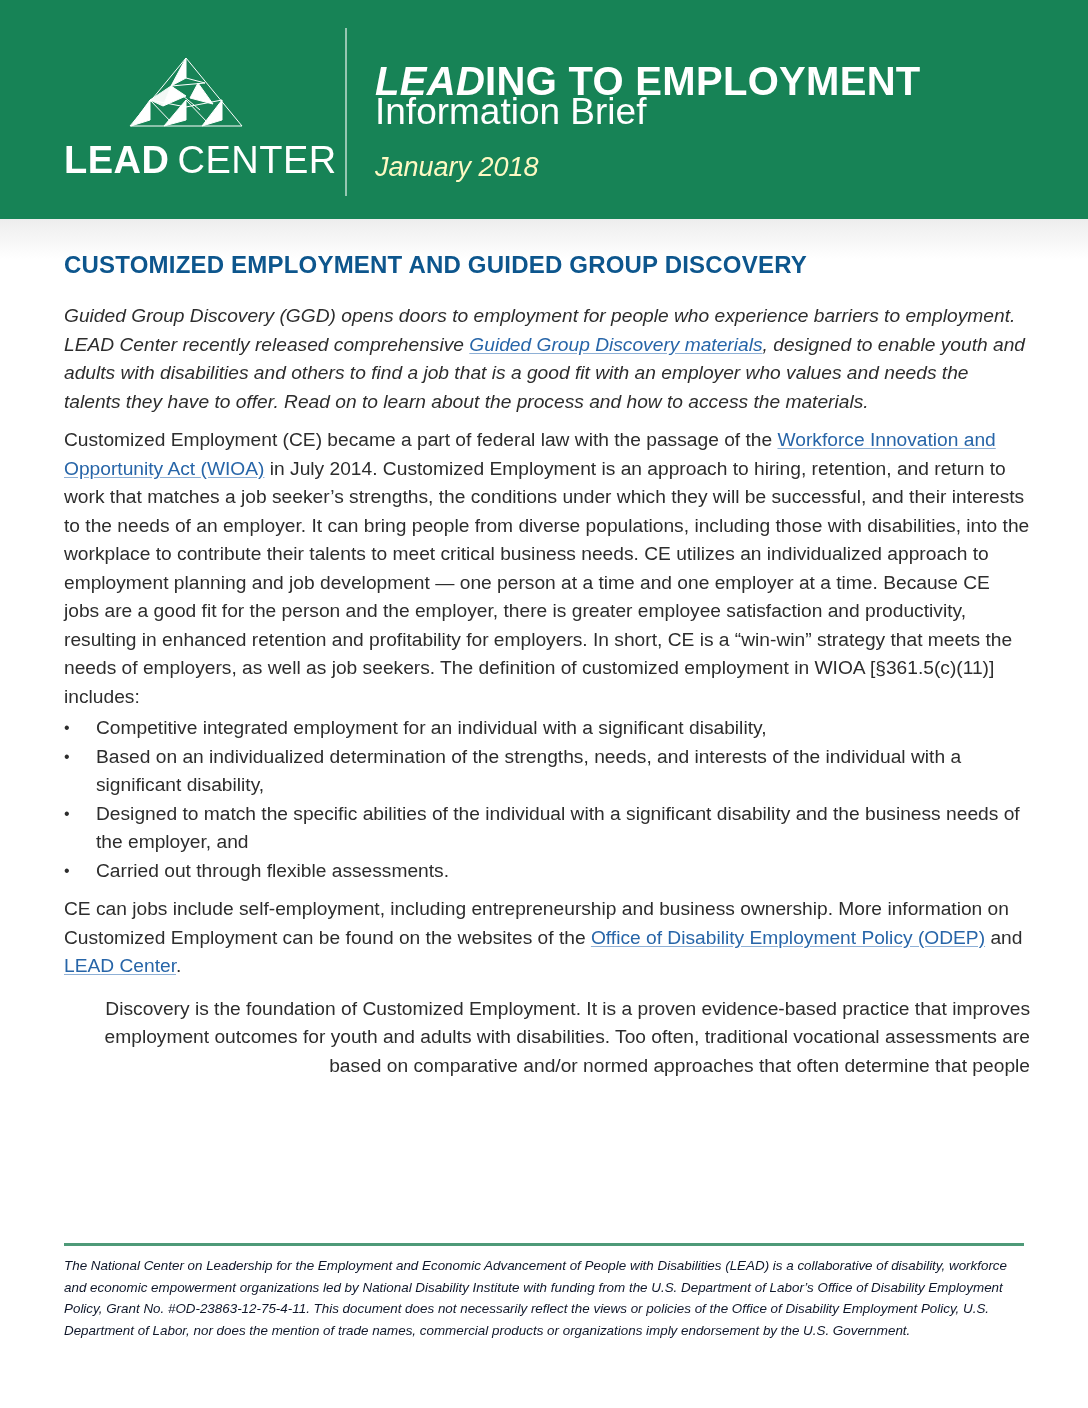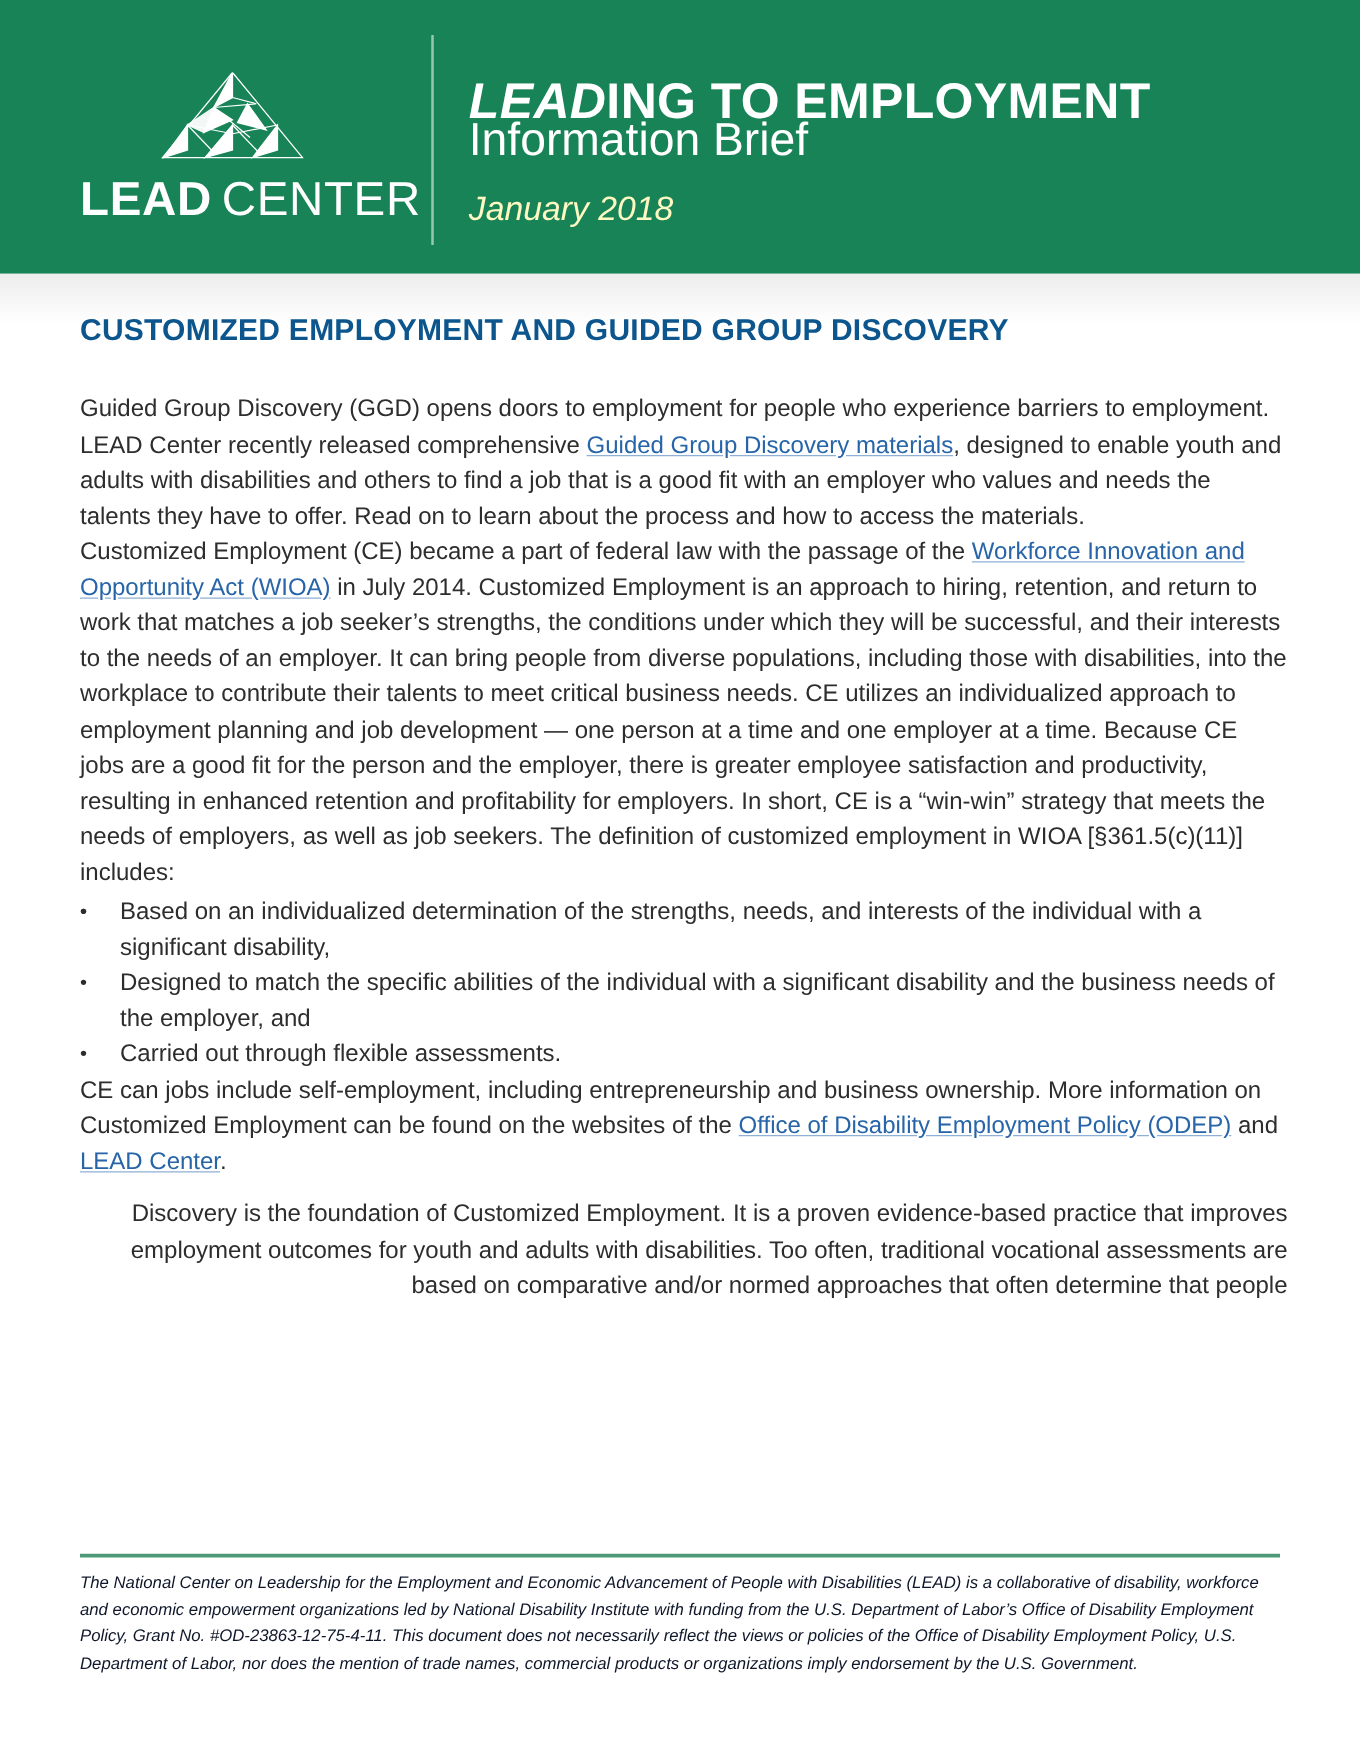--- a/index.html
+++ b/index.html
@@ -40,22 +40,22 @@
     }
 
     .content { position: absolute; left: 64px; top: 248px; width: 966px; }
     h2 {
       color: #0d568d; font-size: 24px; font-weight: bold; line-height: 33px;
       letter-spacing: 0.2px;
     }
     p, li {
       font-size: 19.2px; line-height: 28.5px; color: #2d2d2d;
     }
-    p { }
-    .p-first { margin-top: 33px; }
+    p { margin-top: 10px; }
+    .p-first { margin-top: 21px; font-style: italic; }
     a { color: #2765a8; text-decoration: underline; text-decoration-color: #8eb0d6; text-underline-offset: 2px; }
     ul { list-style: none; margin-top: 3px; }
     li { position: relative; padding-left: 32px; }
     li .bullet { position: absolute; left: 0; top: 0; width: 10px; font-size: 16px; }
     .h2-second { margin-top: 24px; }
     .p-second { margin-top: 14px; text-align: right; }
 
     .footer-rule {
       position: absolute; left: 64px; top: 1243px; width: 960px; height: 3px;
       background: #4e9a78;
@@ -108,21 +108,21 @@
 
   <p class="p-first">
     <span>Guided Group Discovery (GGD) opens doors to employment for people who experience barriers to employment. LEAD Center recently released comprehensive </span><a href="#">Guided Group Discovery materials</a><span>, designed to enable youth and adults with disabilities and others to find a job that is a good fit with an employer who values and needs the talents they have to offer. Read on to learn about the process and how to access the materials.</span>
   </p>
 
   <p>
     <span>Customized Employment (CE) became a part of federal law with the passage of the </span><a href="#">Workforce Innovation and Opportunity Act (WIOA)</a><span> in July 2014. Customized Employment is an approach to hiring, retention, and return to work that matches a job seeker’s strengths, the conditions under which they will be successful, and their interests to the needs of an employer. It can bring people from diverse populations, including those with disabilities, into the workplace to contribute their talents to meet critical business needs. CE utilizes an individualized approach to employment planning and job development — one person at a time and one employer at a time. Because CE jobs are a good fit for the person and the employer, there is greater employee satisfaction and productivity, resulting in enhanced retention and profitability for employers. In short, CE is a “win-win” strategy that meets the needs of employers, as well as job seekers. The definition of customized employment in WIOA [§361.5(c)(11)] includes:</span>
   </p>
 
   <ul>
-    <li><span class="bullet">•</span></li>
+    <li><span class="bullet">•</span><span>Competitive integrated employment for an individual with a significant disability,</span></li>
     <li><span class="bullet">•</span><span>Based on an individualized determination of the strengths, needs, and interests of the individual with a significant disability,</span></li>
     <li><span class="bullet">•</span><span>Designed to match the specific abilities of the individual with a significant disability and the business needs of the employer, and</span></li>
     <li><span class="bullet">•</span><span>Carried out through flexible assessments.</span></li>
   </ul>
 
   <p>
     <span>CE can jobs include self-employment, including entrepreneurship and business ownership. More information on Customized Employment can be found on the websites of the </span><a href="#">Office of Disability Employment Policy (ODEP)</a><span> and </span><a href="#">LEAD Center</a><span>.</span>
   </p>
 
 

